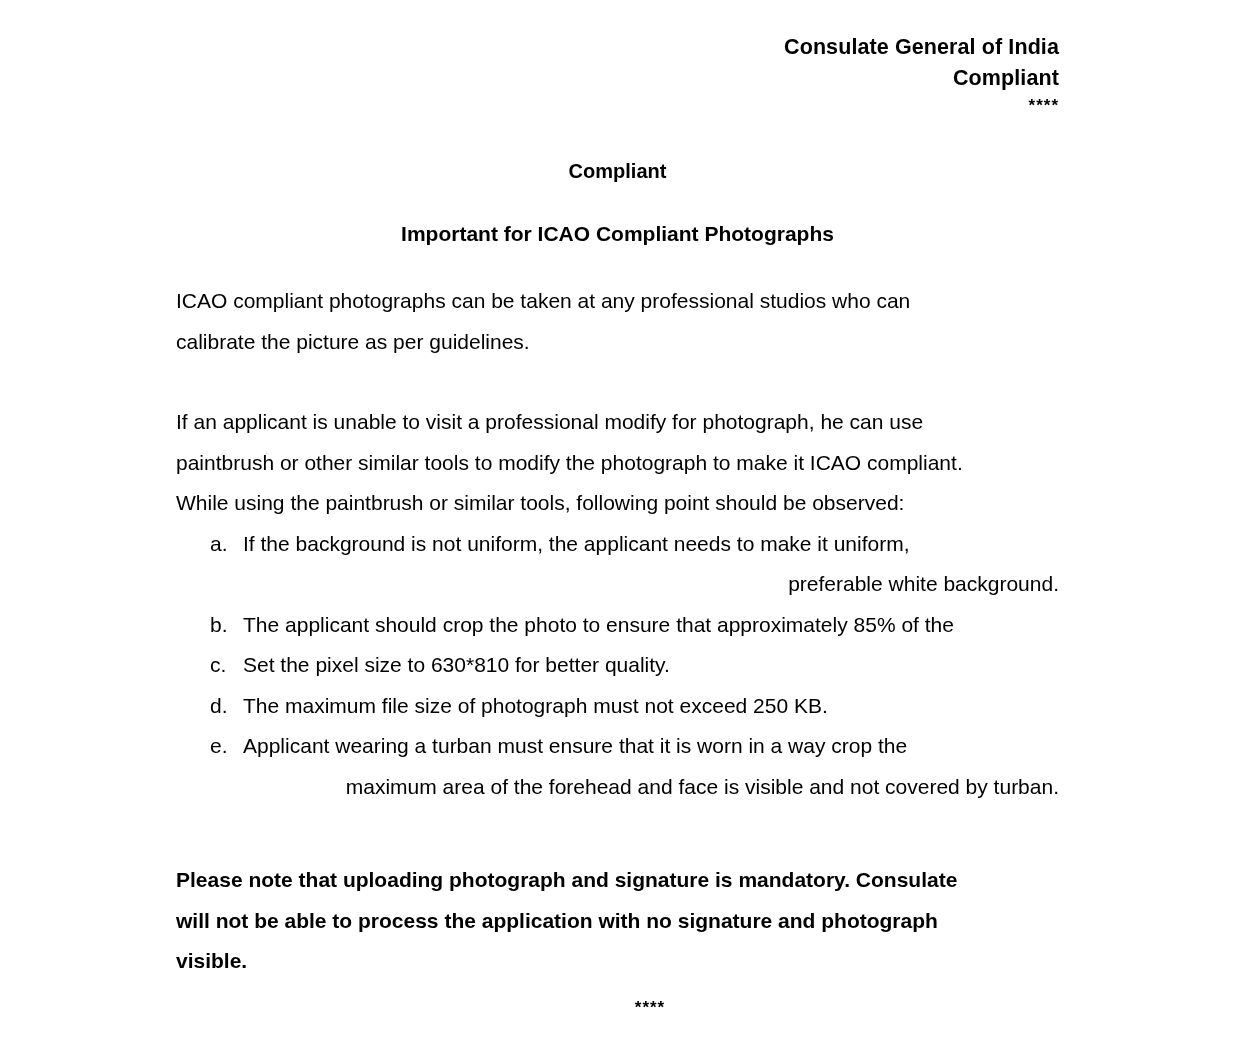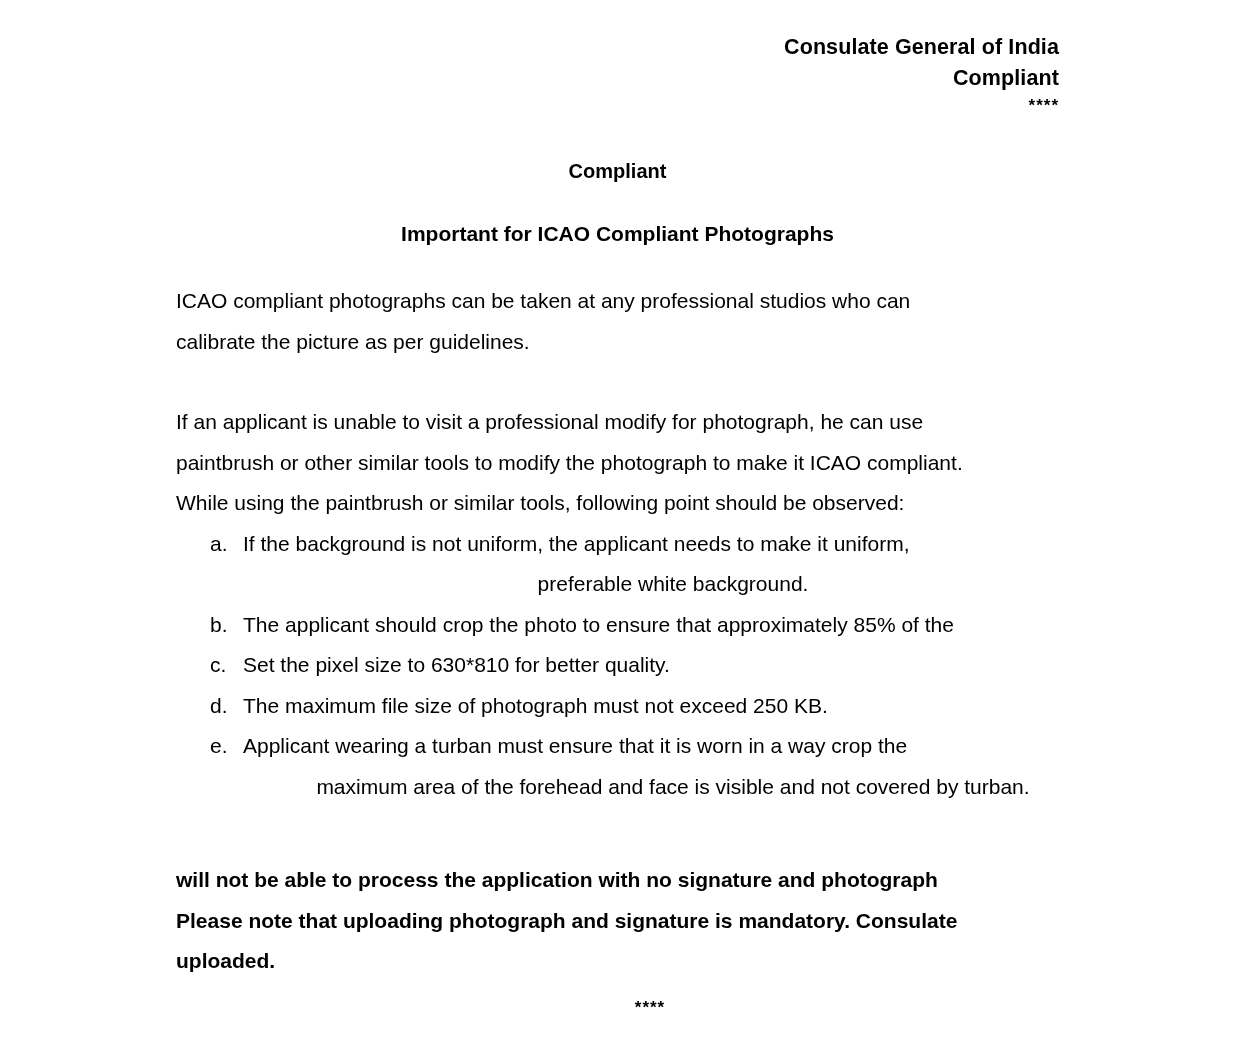--- a/index.html
+++ b/index.html
@@ -84,21 +84,21 @@
   }
   .guide-item .marker {
     position: absolute;
     left: 34px;
     top: 0;
     width: 30px;
     text-align: left;
     font-size: 21px;
     line-height: 40.5px;
   }
-  .guide-item .item-last-line { text-align: center; margin-left: 44px; }
+  .guide-item .item-last-line { text-align: right; margin-left: 44px; }
   .guide-item.single-line .item-text { text-align: left; }
 
   
   .note {
     margin-top: 53px;
     font-size: 21px;
     font-weight: bold;
     line-height: 40.5px;
     text-align: justify;
     text-justify: inter-word;
@@ -161,21 +161,21 @@
         <span class="item-text">The maximum file size of photograph must not exceed 250 KB.</span>
       </li>
       <li class="guide-item">
         <span class="marker">e.</span>
         <span class="item-text">Applicant wearing a turban must ensure that it is worn in a way crop the</span>
         <div class="item-last-line">maximum area of the forehead and face is visible and not covered by turban.</div>
       </li>
     </ol>
 
     <div class="note">
+      <div>Please note that uploading photograph and signature is mandatory. Consulate</div>
       <div>will not be able to process the application with no signature and photograph</div>
-      <div>Please note that uploading photograph and signature is mandatory. Consulate</div>
-      <div class="last-line">uploaded.</div>
+      <div class="last-line">visible.</div>
     </div>
 
     <div class="doc-footer">****</div>
 
   </div>
 </div>
 
 </body></html>

